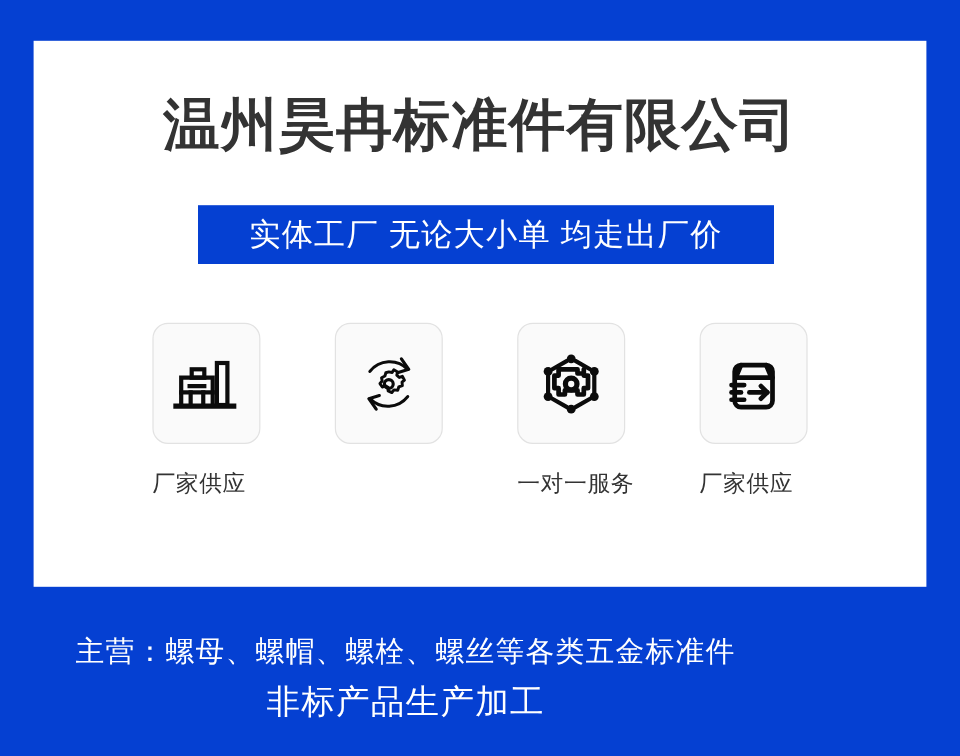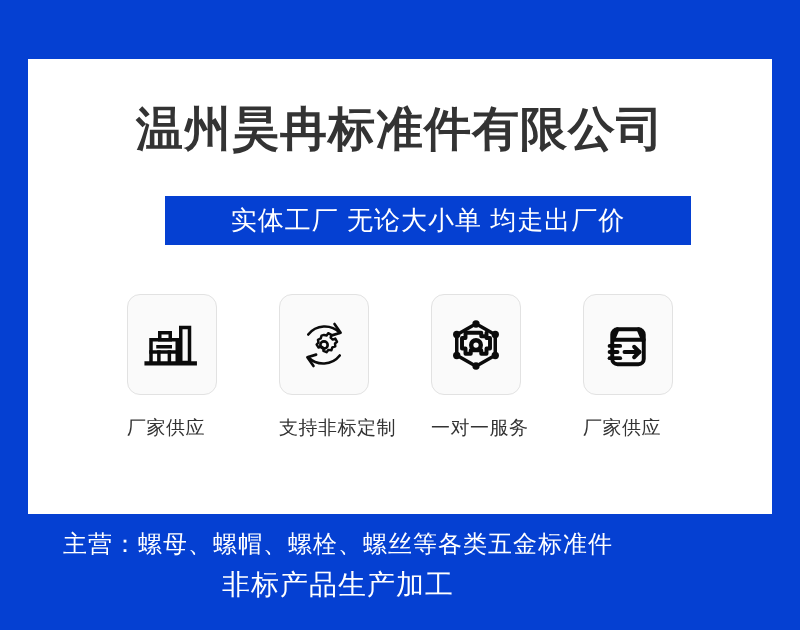--- a/index.html
+++ b/index.html
@@ -9,21 +9,21 @@
   }
   body {
     background:#0540d2;
     overflow:hidden;
     position:relative;
   }
 
   
   .card {
     position:absolute;
-    left:28px; top:59px;
+    left:28px; top:34px;
     width:744px; height:455px;
     background:#ffffff;
   }
 
   
   .title {
     position:absolute;
     left:0; top:44px;
     width:744px;
     text-align:center;
@@ -32,21 +32,21 @@
     color:#333333;
     letter-spacing:1px;
     line-height:1.1;
     white-space:nowrap;
   }
 
   
   .banner {
     position:absolute;
     left:137px; top:137px;
-    width:526px; height:49px;
+    width:480px; height:49px;
     background:#0540d2;
     display:flex;
     align-items:center;
     justify-content:center;
   }
   .banner-text {
     color:#ffffff;
     font-size:26px;
     font-weight:500;
     letter-spacing:1px;
@@ -145,21 +145,20 @@
           <svg width="56" height="56" viewBox="0 0 64 64" fill="none" stroke="#0b0b0b" stroke-width="3" stroke-linecap="round" stroke-linejoin="round">
             <path d="M14 20 A24 24 0 0 1 50 18"></path>
             <path d="M50 44 A24 24 0 0 1 14 46"></path>
             <path d="M44 8 L51 18 L41 21" stroke-width="3"></path>
             <path d="M20 56 L13 46 L23 43" stroke-width="3"></path>
             <path d="M32 20.5 l3.2 .6 1.6 -2.6 3.6 2 -.8 3 2.4 2.3 2.9 -1.1 2 3.6 -2.3 2 .3 3.2 -3.4 1.3 -1 3.1 -3.6 -.3 -2 2.6 -3.6 -1.6 .2 -3.2 -2.7 -1.8 -3 1.3 -2.2 -3.3 2.1 -2.4 -.6 -3.2 3.2 -1.6 .9 -3.1 z" fill="none" stroke-width="2.8"></path>
             <circle cx="32" cy="32" r="4.2"></circle>
           </svg>
         </span>
       </div>
-      <div class="feature-label">支持非标定制</div>
     </div>
 
     <div class="feature">
       <div class="icon-box">
         <span>
           <svg width="56" height="56" viewBox="0 0 64 64" fill="none" stroke="#0b0b0b" stroke-width="4" stroke-linecap="round" stroke-linejoin="round">
             <line x1="36" y1="10" x2="50" y2="18"></line>
             <line x1="54" y1="24" x2="54" y2="40"></line>
             <line x1="50" y1="46" x2="36" y2="54"></line>
             <line x1="28" y1="54" x2="14" y2="46"></line>

